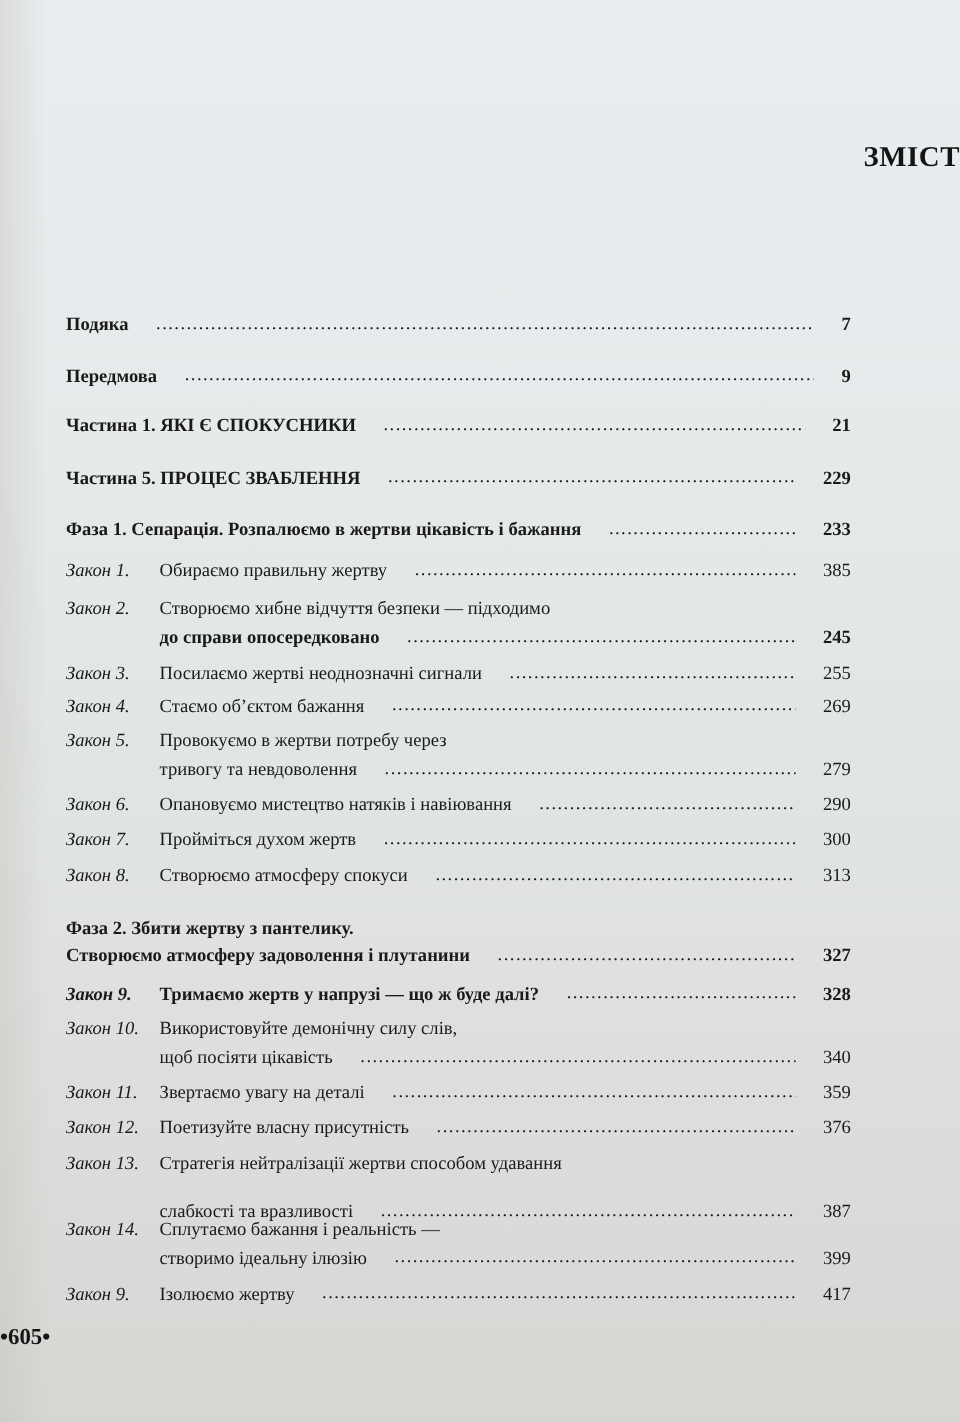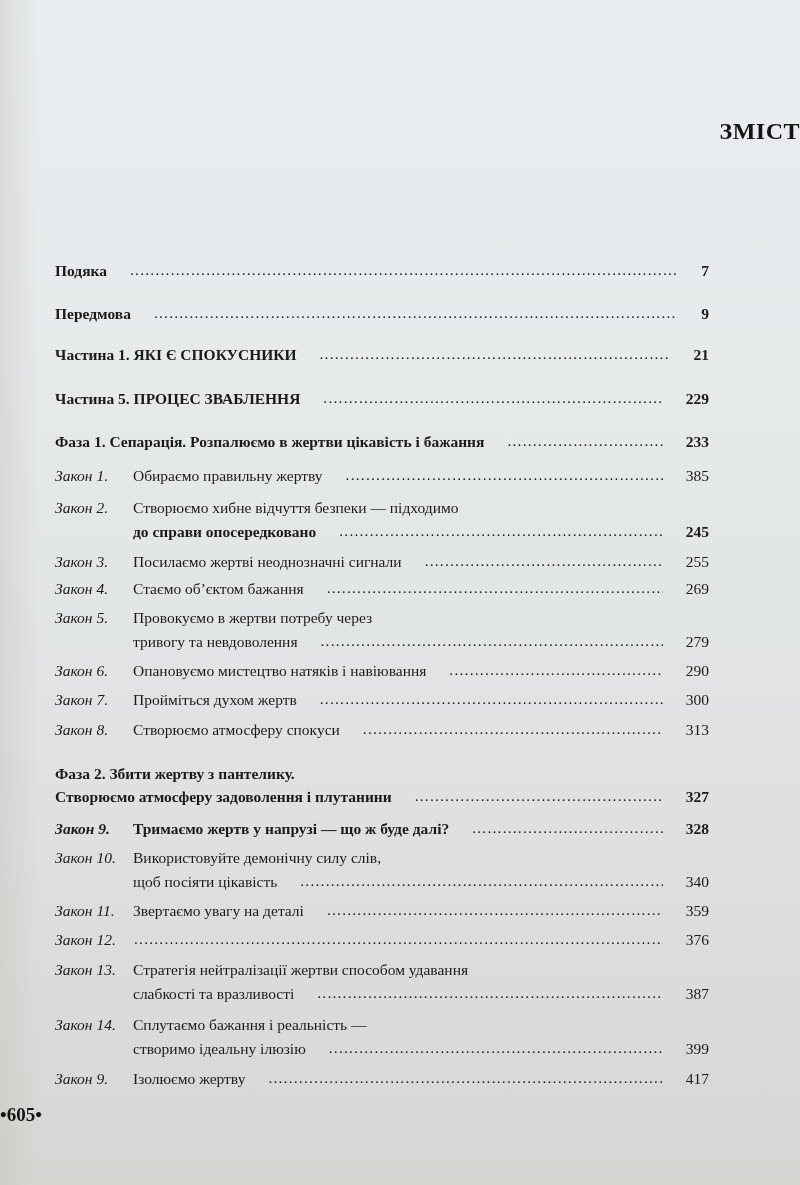--- a/index.html
+++ b/index.html
@@ -278,31 +278,32 @@
         <span class="leader"></span>
         <span class="page">359</span>
       </div>
     </div>
   </div>
 
   <div class="row law" style="top:930px;height:20px;">
     <span class="label">Закон 12.</span>
     <div class="body">
       <div class="line">
+        <span class="text">Поетизуйте власну присутність</span>
         <span class="leader"></span>
         <span class="page">376</span>
       </div>
     </div>
   </div>
 
   <div class="row law" style="top:960px;height:42px;">
     <span class="label">Закон 13.</span>
     <div class="body">
       <div class="first">Стратегія нейтралізації жертви способом удавання</div>
-      <div class="line" style="margin-top:4px;">
+      <div class="line" style="margin-top:20px;">
         <span class="text">слабкості та вразливості</span>
         <span class="leader"></span>
         <span class="page">387</span>
       </div>
     </div>
   </div>
 
   <div class="row law" style="top:1015px;height:42px;">
     <span class="label">Закон 14.</span>
     <div class="body">

